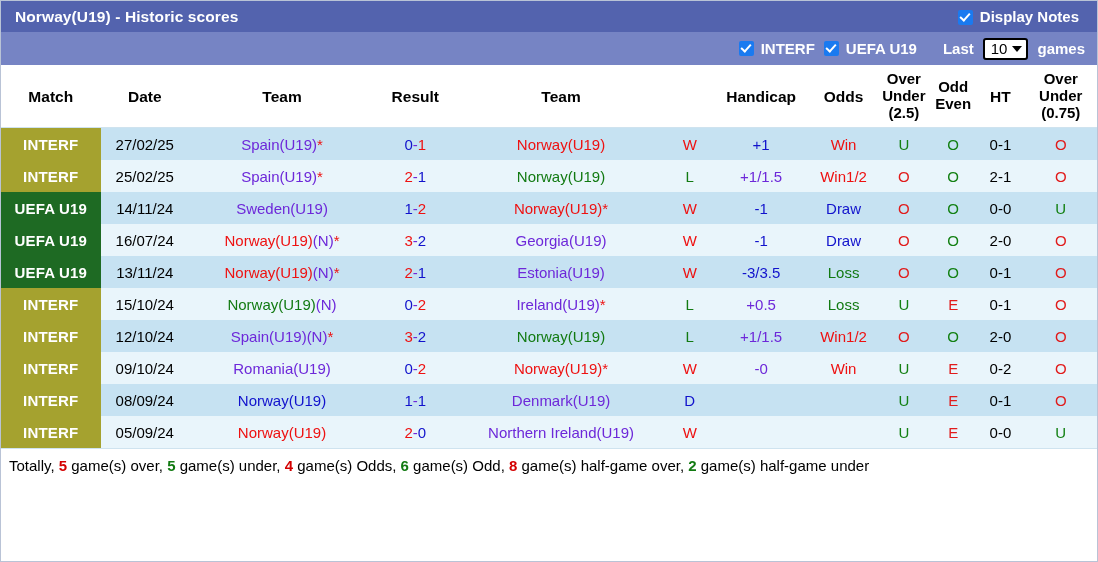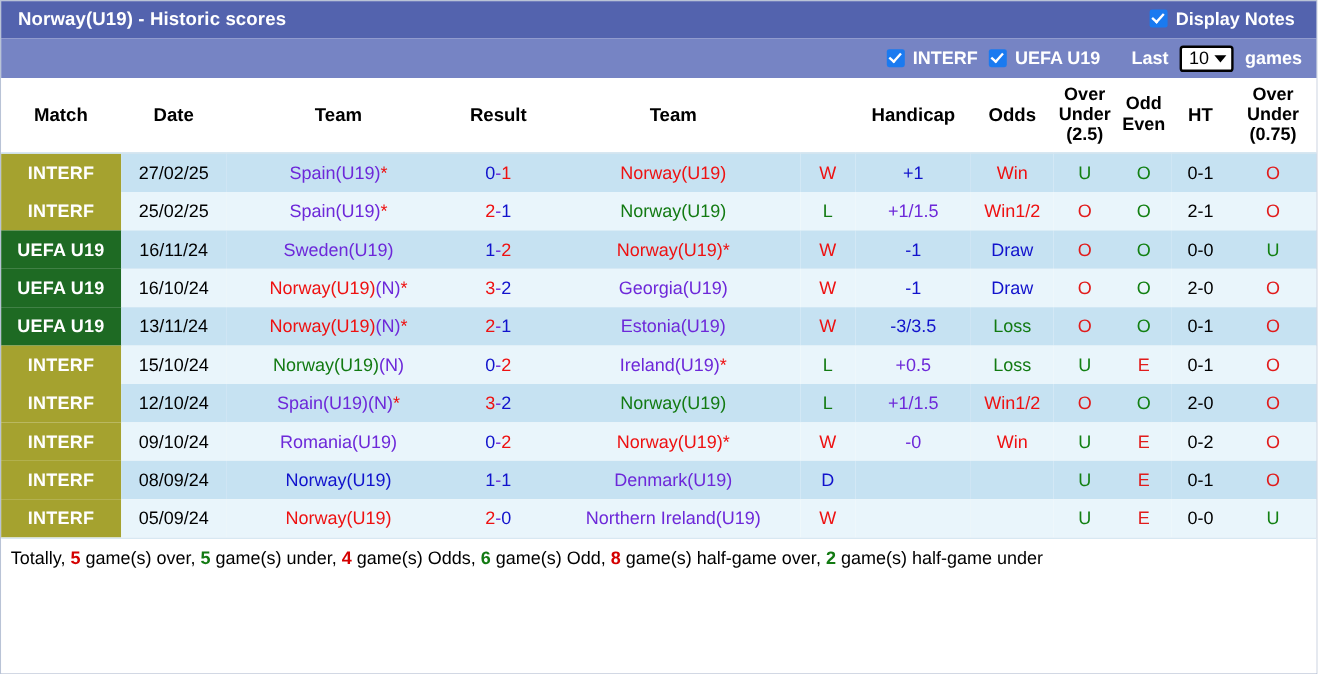--- a/index.html
+++ b/index.html
@@ -22,21 +22,21 @@
     background:#5363ae;
     display:flex;align-items:center;justify-content:space-between;
     padding:0 10px 0 14px;
     box-sizing:border-box;
     gap:48px;
   }
   .title-bar .title{
     color:#ffffff;font-size:15.5px;font-weight:bold;letter-spacing:.1px;
     white-space:nowrap;
   }
-  .notes-box{display:flex;align-items:flex-start;gap:7px;padding-right:8px;}
+  .notes-box{display:flex;align-items:flex-end;gap:7px;padding-right:8px;}
   .notes-box .lbl{color:#fff;font-size:15px;font-weight:bold;}
 
   .filter-bar{
     height:33px;
     background:#7684c4;
     display:flex;align-items:center;justify-content:flex-end;
     padding-right:12px;
     box-sizing:border-box;
     gap:9px;
   }
@@ -228,35 +228,35 @@
             <td><span class="c-green">L</span></td>
             <td><span class="c-black">+1/1.5</span></td>
             <td><span class="c-red">Win1/2</span></td>
             <td><span class="ou-o">O</span></td>
             <td><span class="oe-o">O</span></td>
             <td>2-1</td>
             <td><span class="ou-o">O</span></td>
           </tr>
           <tr class="odd">
             <td class="league uefa">UEFA U19</td>
-            <td>16/11/24</td>
+            <td>14/11/24</td>
             <td><span class="c-black">Sweden(U19)</span></td>
             <td><span class="c-blue">1</span><span class="c-black">-</span><span class="c-red">2</span></td>
             <td><span class="c-red">Norway(U19)</span><span class="star">*</span></td>
             <td><span class="c-red">W</span></td>
             <td><span class="c-blue">-1</span></td>
             <td><span class="c-blue">Draw</span></td>
             <td><span class="ou-o">O</span></td>
             <td><span class="oe-o">O</span></td>
             <td>0-0</td>
             <td><span class="ou-u">U</span></td>
           </tr>
           <tr class="even">
             <td class="league uefa">UEFA U19</td>
-            <td>16/10/24</td>
+            <td>16/07/24</td>
             <td><span class="c-red">Norway(U19)</span><span class="c-black">(N)</span><span class="star">*</span></td>
             <td><span class="c-red">3</span><span class="c-black">-</span><span class="c-blue">2</span></td>
             <td><span class="c-black">Georgia(U19)</span></td>
             <td><span class="c-red">W</span></td>
             <td><span class="c-blue">-1</span></td>
             <td><span class="c-blue">Draw</span></td>
             <td><span class="ou-o">O</span></td>
             <td><span class="oe-o">O</span></td>
             <td>2-0</td>
             <td><span class="ou-o">O</span></td>

